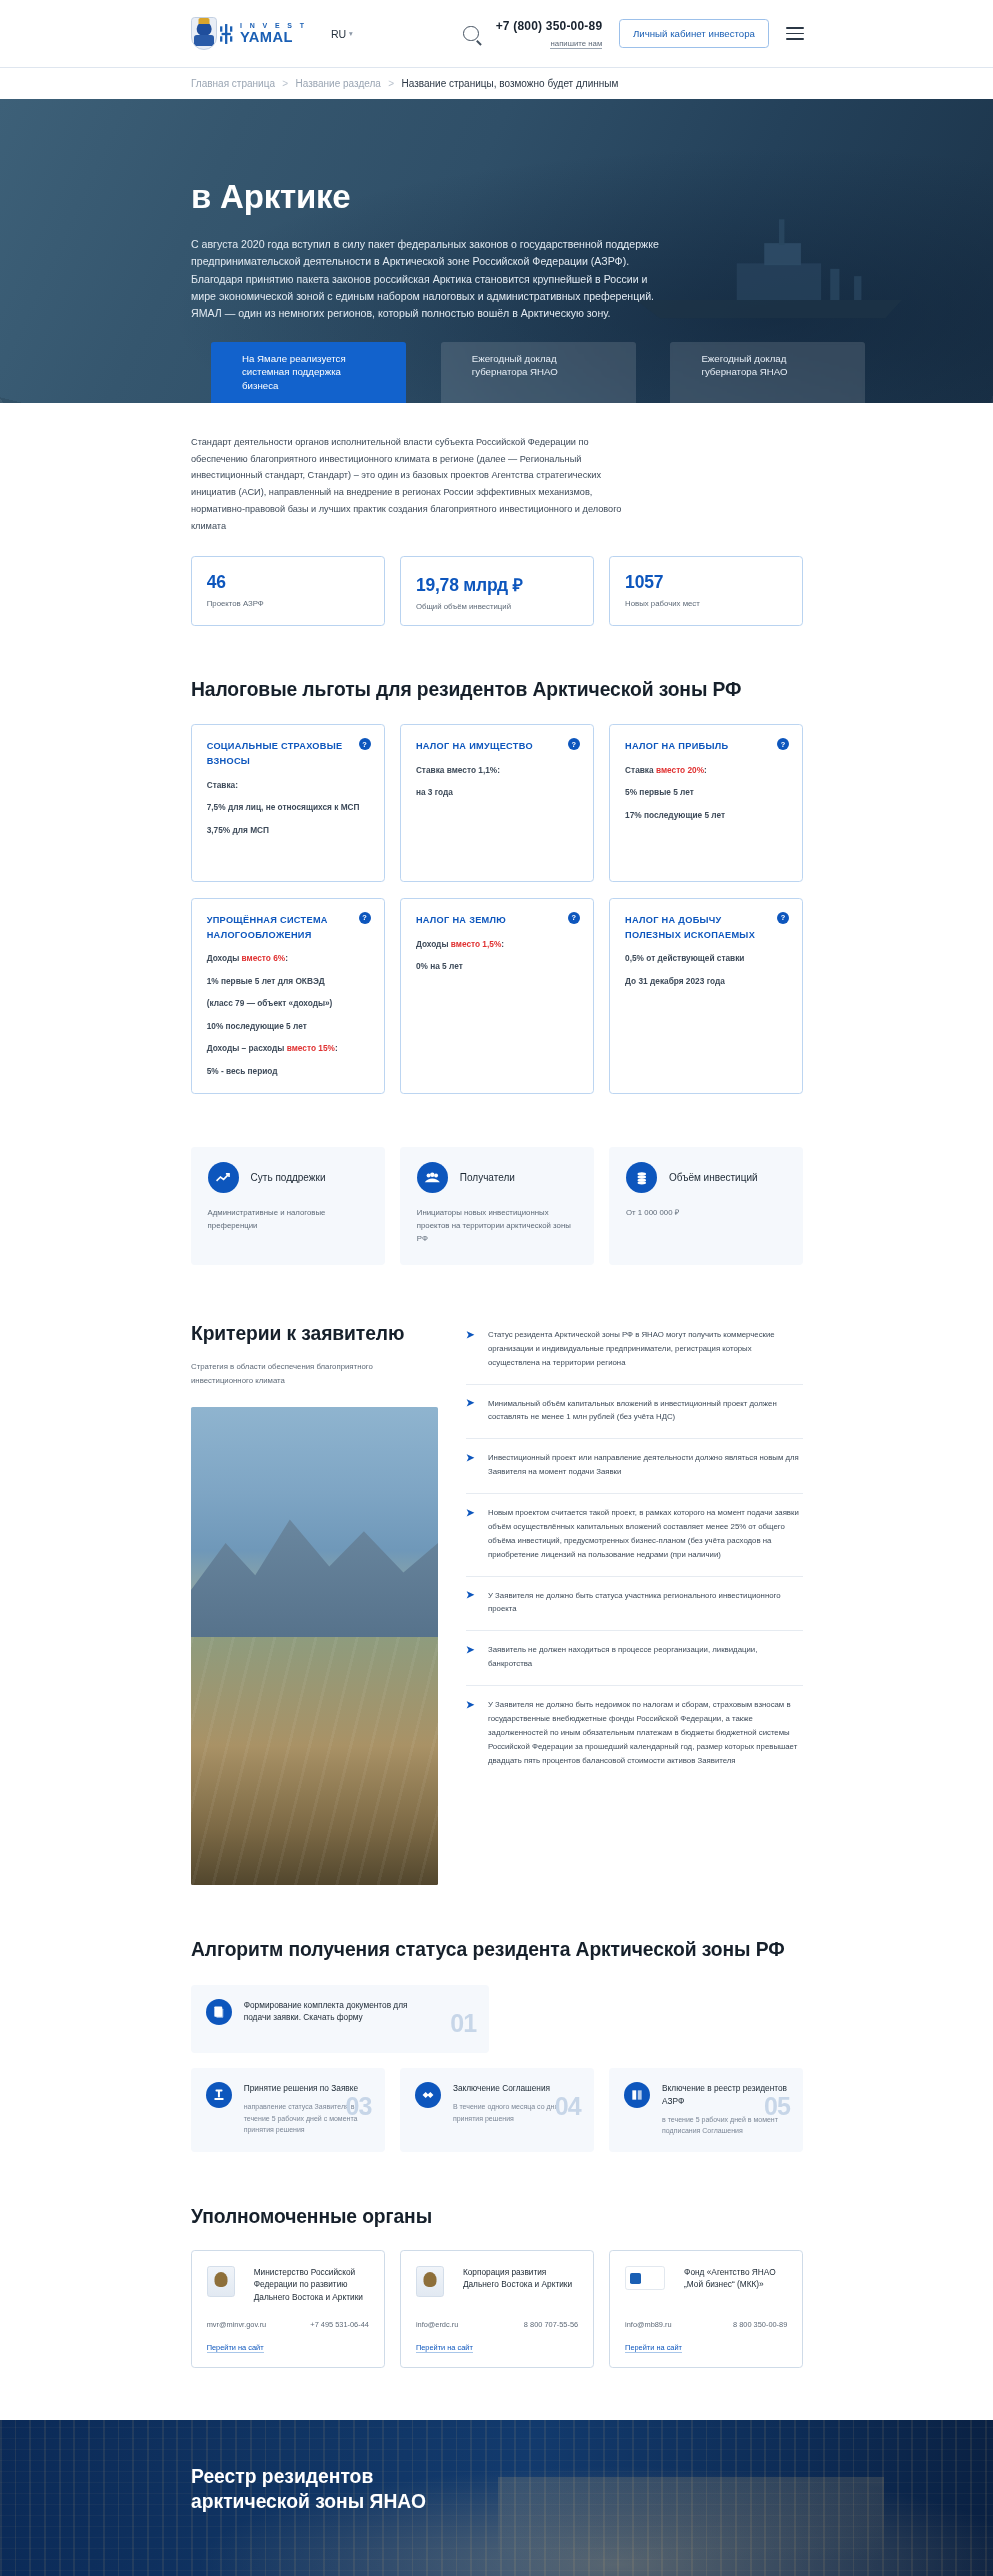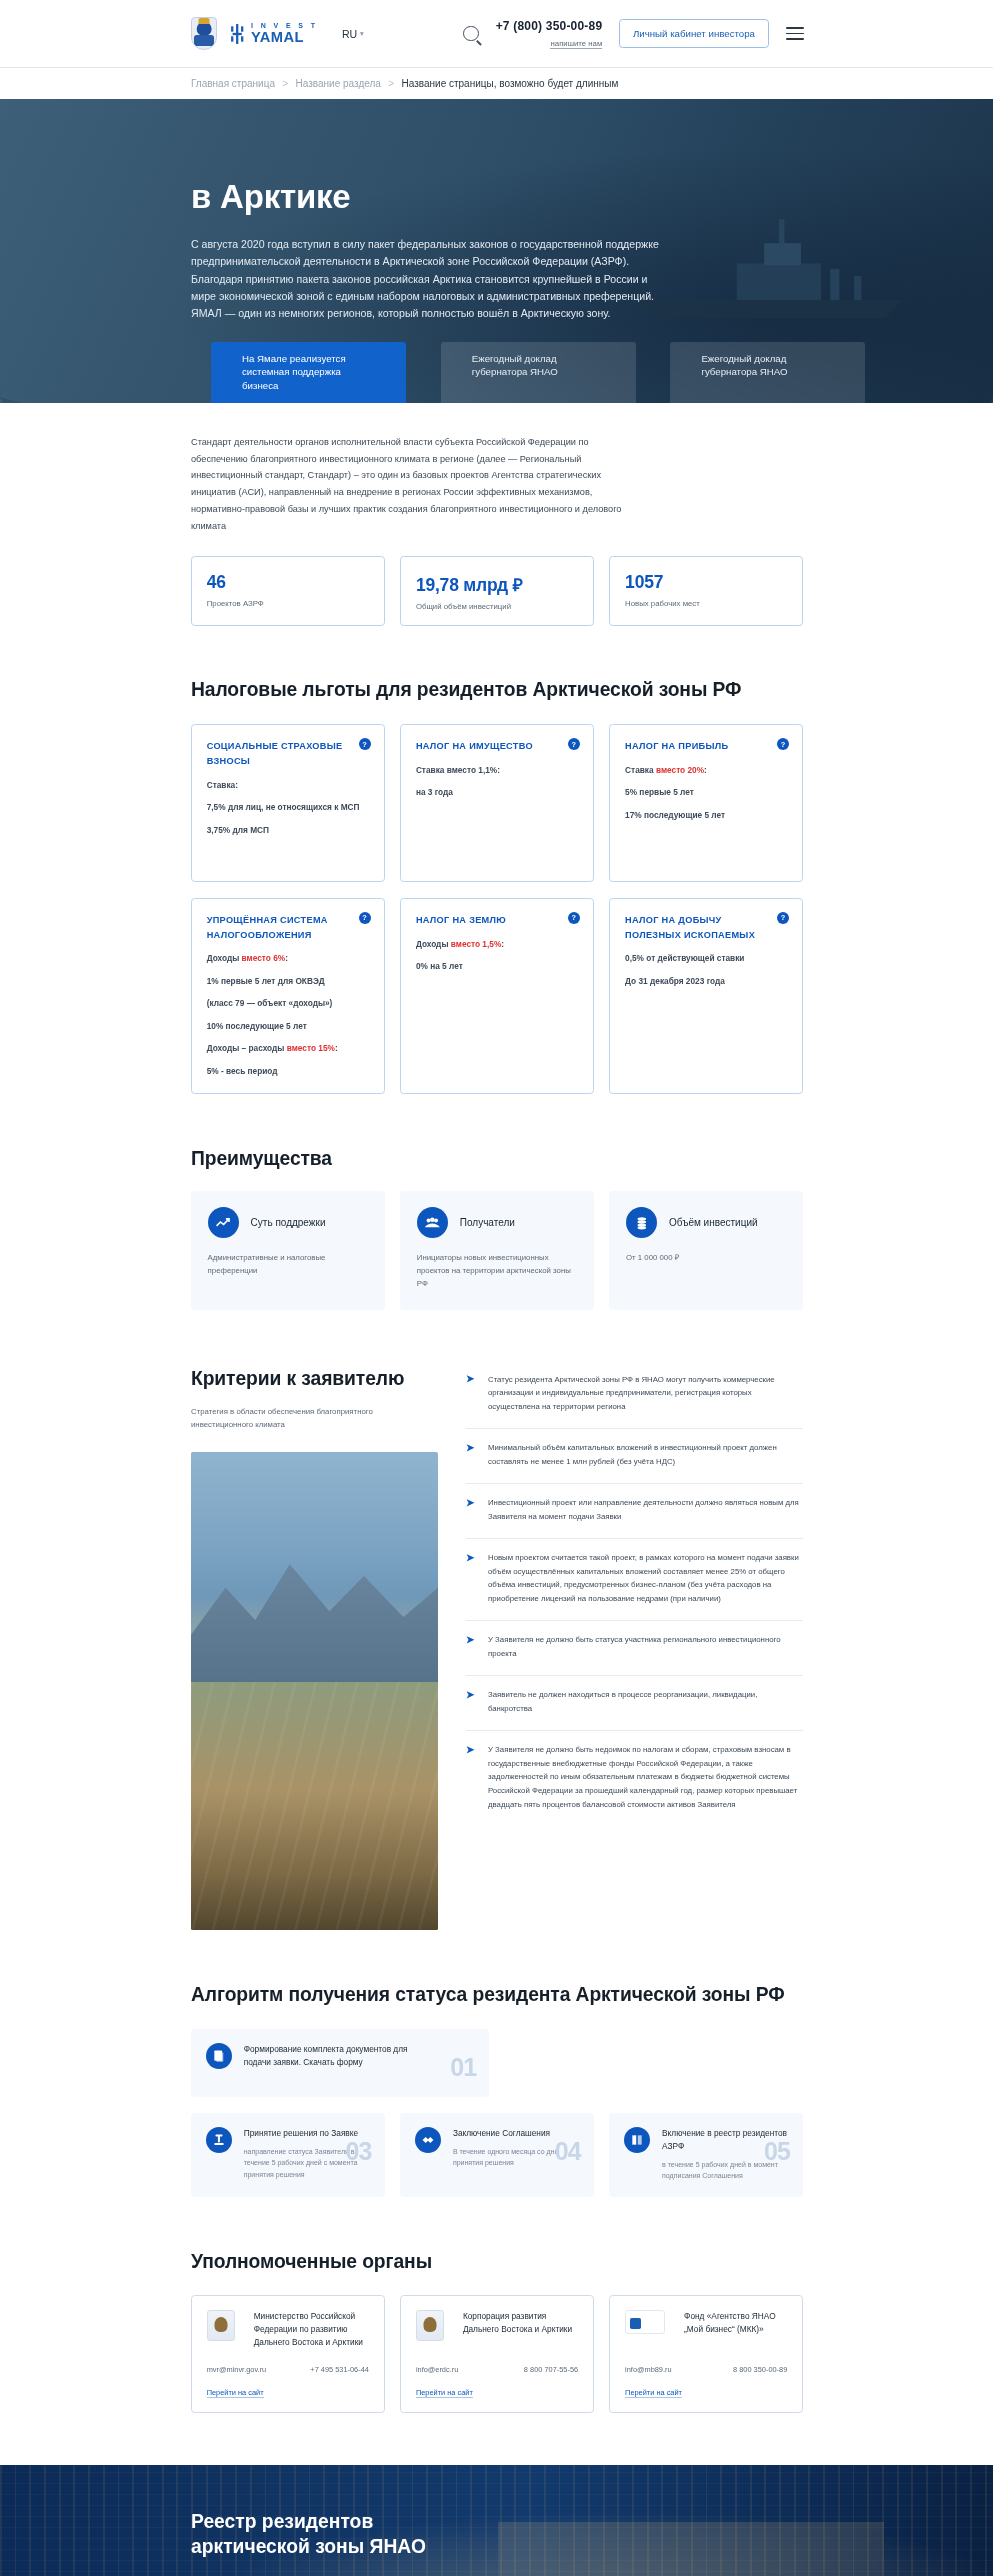--- a/index.html
+++ b/index.html
@@ -15,21 +15,21 @@
   }
   .page { width:994px; position:relative; }
 
   
   .topbar{
     height:68px; width:994px; background:#fff;
     display:flex; align-items:center;
     border-bottom:0.9px solid #dfe6ef;
     position:relative;
   }
-  .logo-wrap{ display:flex; align-items:center; gap:11px; margin-left:191px; }
+  .logo-wrap{ display:flex; align-items:center; margin-left:191px; }
   .coat{
     width:26px;height:33px;position:relative;
     background:#e9eef6;
     border-radius:3.7px 3.7px 13px 13px;
     border:0.9px solid #c3d0e2;
     overflow:hidden;
   }
   .coat::before{
     content:"";position:absolute;left:50%;top:3.7px;transform:translateX(-50%);
     width:14.7px;height:14.7px;border-radius:50%;
@@ -428,21 +428,20 @@
         <div class="taxcard">
           <div class="tt">НАЛОГ НА ДОБЫЧУ ПОЛЕЗНЫХ ИСКОПАЕМЫХ</div>
           <span class="qmark">?</span>
           <div class="row">0,5% от действующей ставки</div>
           <div class="row">До 31 декабря 2023 года</div>
         </div>
       </div>
   </div>
 
   <div class="wrap adv">
-    <h2 class="sec">Преимущества</h2>
     <div class="advgrid">
       <div class="advcard">
         <div class="advhead">
           <span class="advicon">
             <svg viewBox="0 0 20 20" width="15.6" height="15.6">
                 <path d="M2 14 L7 9 L11 12 L18 5" stroke="#fff" stroke-width="2" fill="none"></path>
                 <path d="M14 5 h4 v4" stroke="#fff" stroke-width="2" fill="none"></path>
               </svg>
           </span>
           <span class="ah">Суть поддрежки</span>

